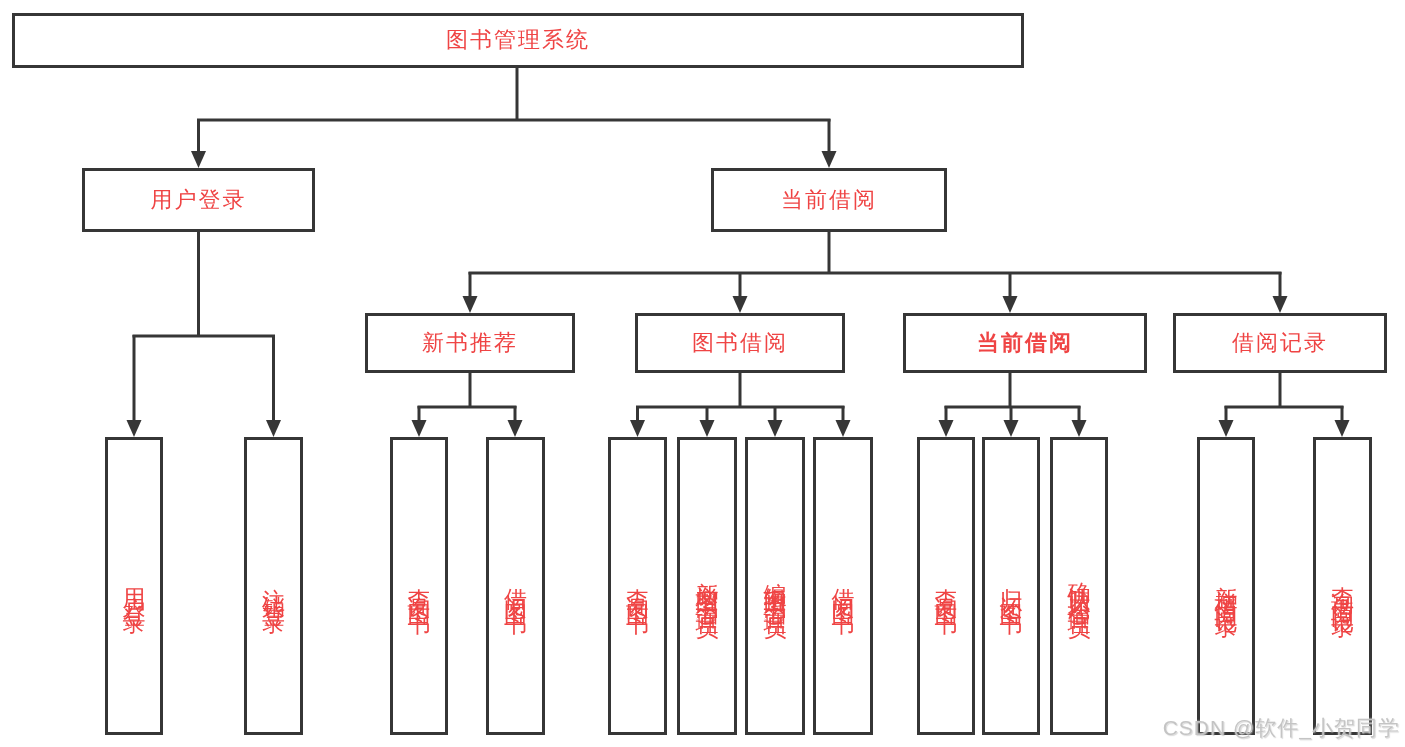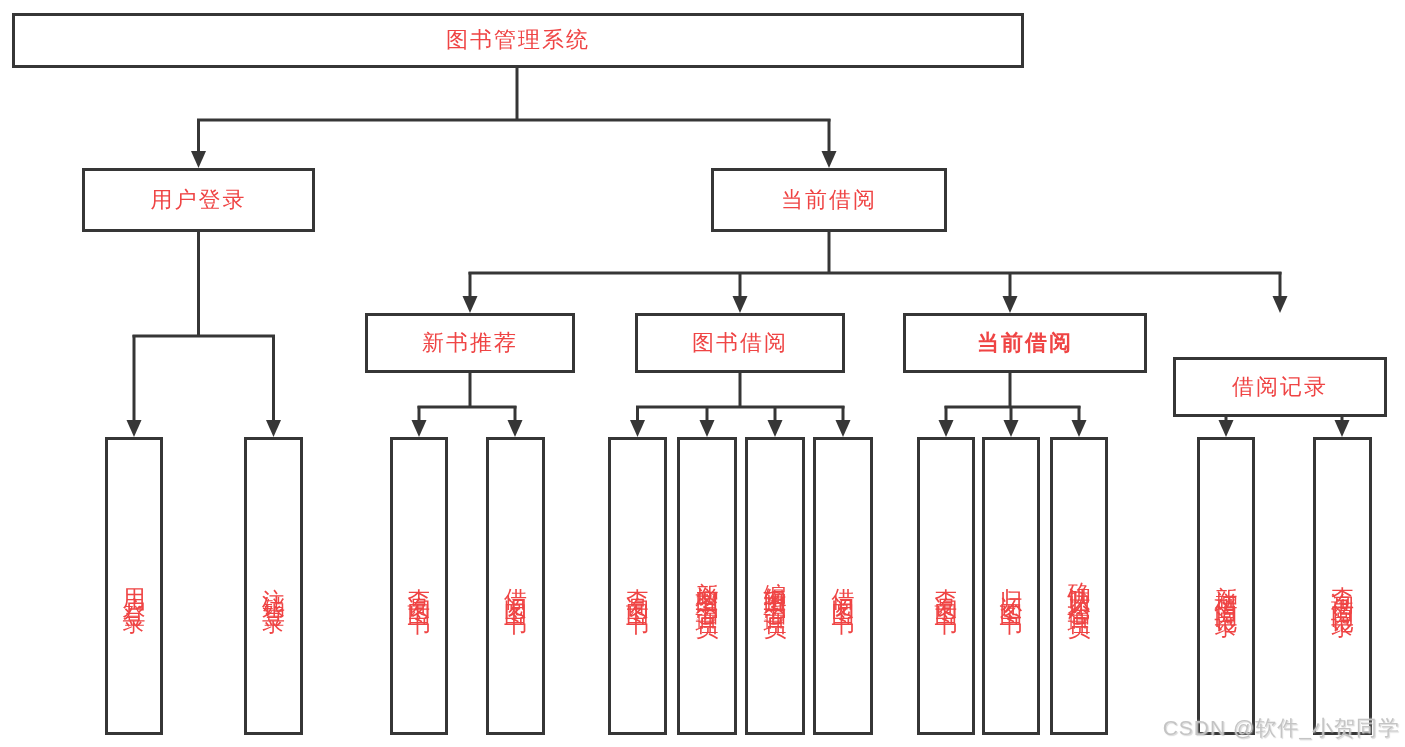--- a/index.html
+++ b/index.html
@@ -139,21 +139,21 @@
 
   <div class="node h" style="left:365px; top:313px; width:210px; height:60px;">
     <span>新书推荐</span>
   </div>
   <div class="node h" style="left:635px; top:313px; width:210px; height:60px;">
     <span>图书借阅</span>
   </div>
   <div class="node h" style="left:903px; top:313px; width:244px; height:60px;font-weight:bold;">
     <span>当前借阅</span>
   </div>
-  <div class="node h" style="left:1173px; top:313px; width:214px; height:60px;margin-top:44px;">
+  <div class="node h" style="left:1173px; top:313px; width:214px; height:60px;">
     <span>借阅记录</span>
   </div>
 
   <div class="node v" style="left:105px; top:437px; width:58px; height:298px;">
     <span>用户登录</span>
   </div>
   <div class="node v" style="left:244px; top:437px; width:59px; height:298px;">
     <span>注销登录</span>
   </div>
 

